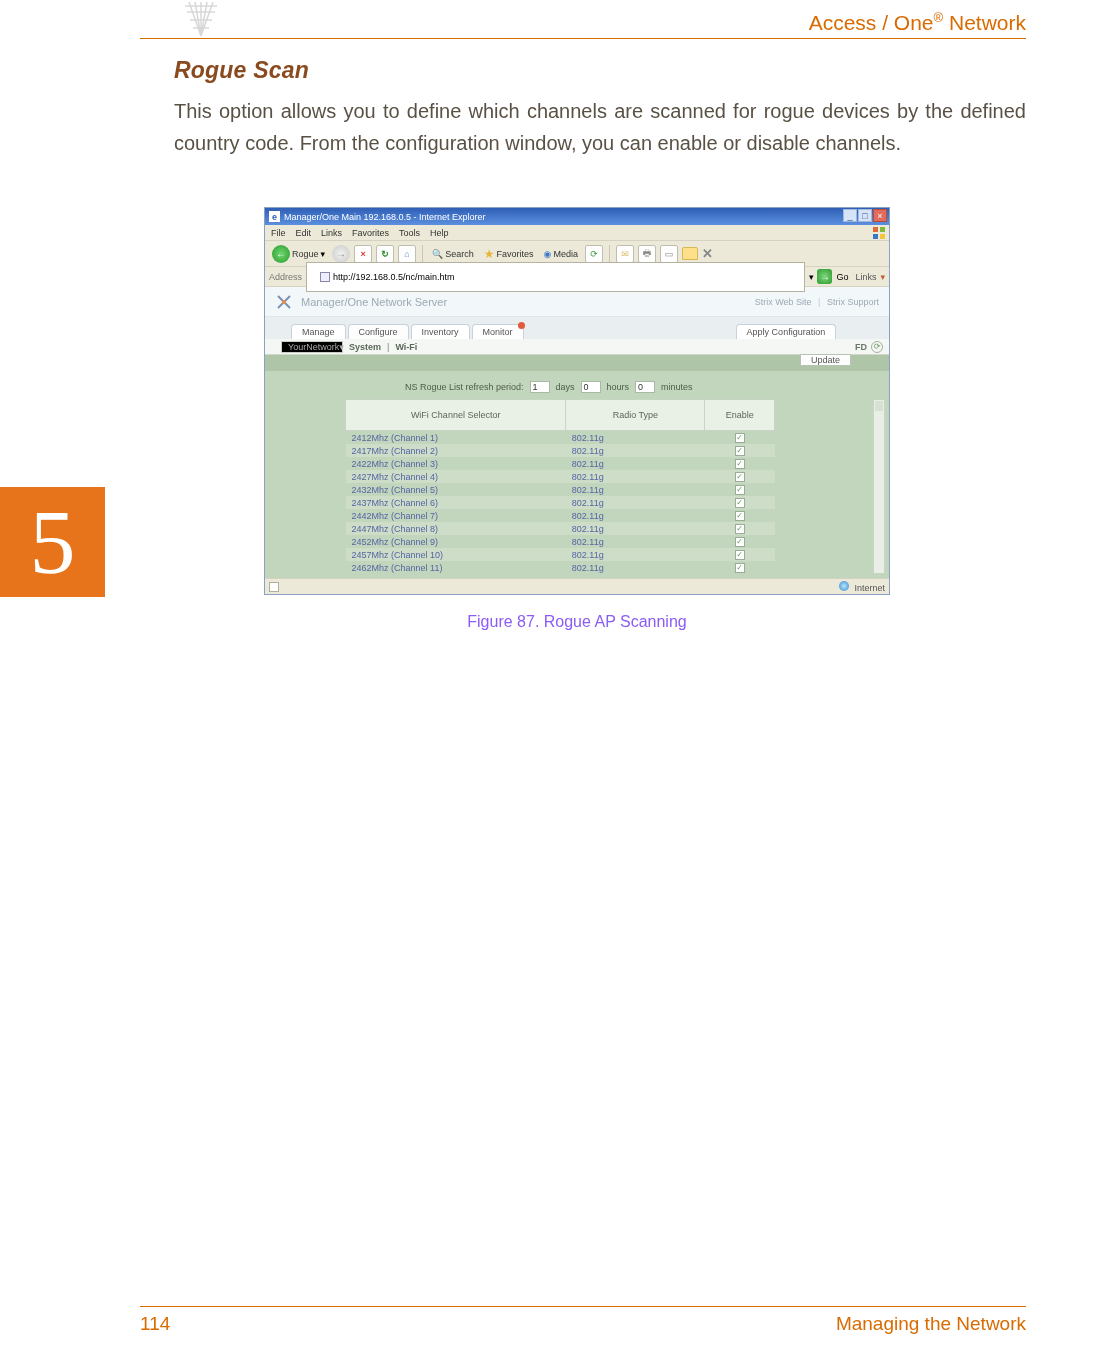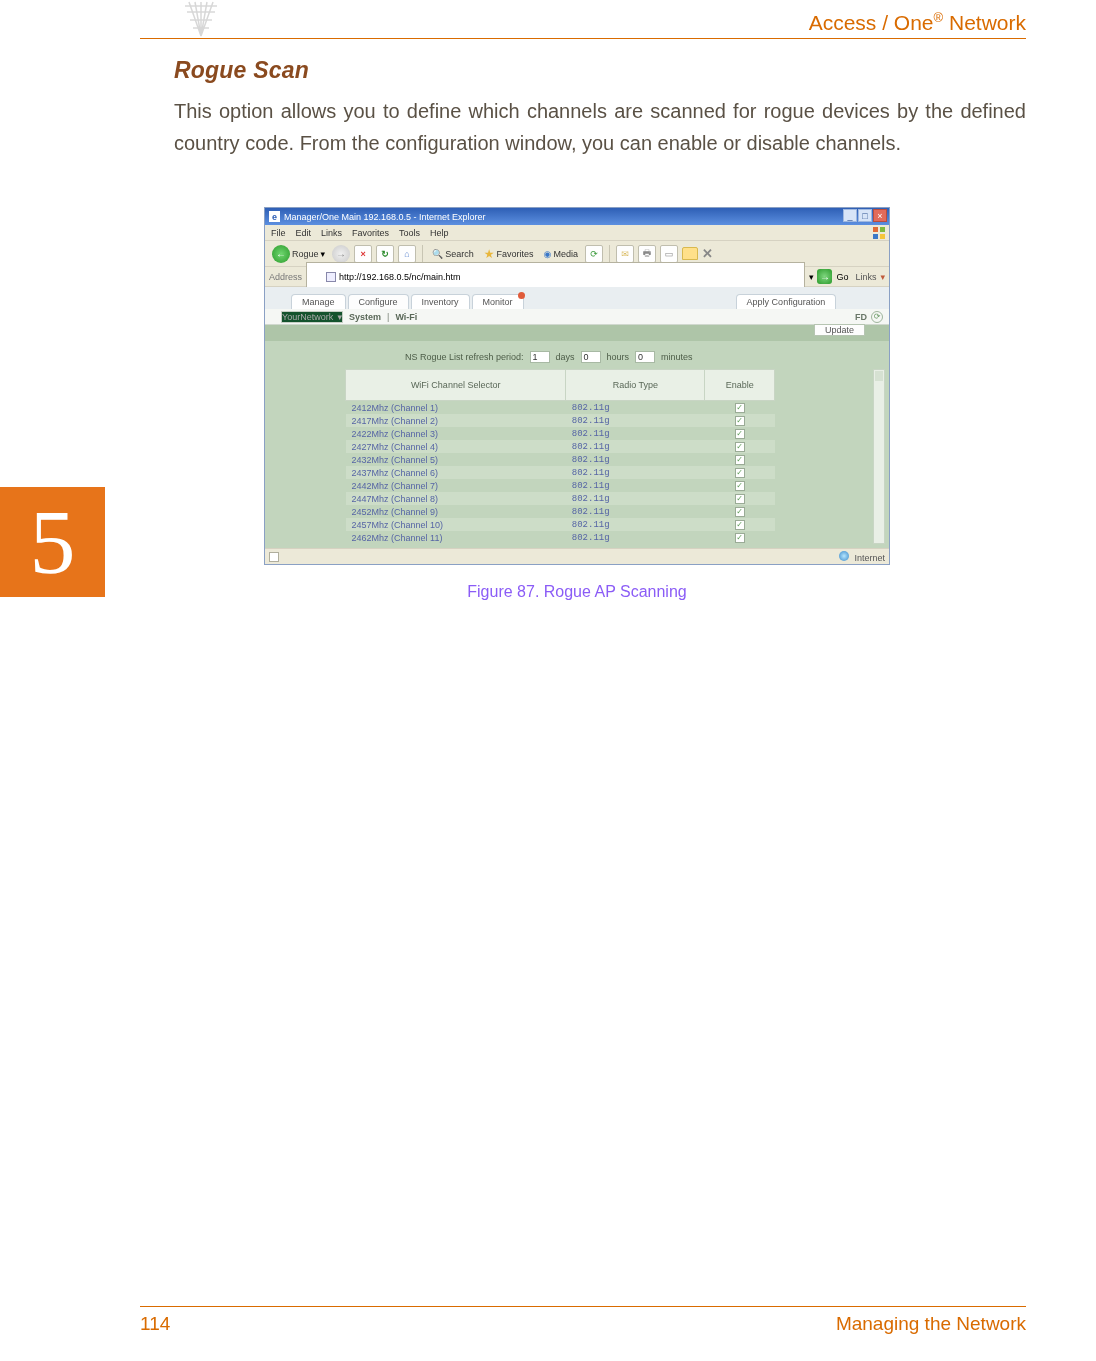--- a/index.html
+++ b/index.html
@@ -148,21 +148,21 @@
   .tb-media { color: #3a78c8; }
   .tb-folder { width: 16px; height: 13px; background: #ffe08a; border: 1px solid #d9b94f; border-radius: 2px 2px 0 0; display: inline-block; }
   .tb-x { color: #888; font-weight: bold; font-size: 13px; }
   .ie-addrbar {
     background: #ece9d8; height: 20px; display: flex; align-items: center;
     padding: 0 4px; gap: 4px; border-bottom: 1px solid #d6d2c2;
   }
   .ie-addrbar .lbl { color: #777; }
   .ie-addrbar .addrbox {
     flex: 1; background: #fff; border: 1px solid #b5b29f; height: 30px;
-    display: flex; align-items: center; padding: 0 19px; gap: 3px;
+    display: flex; align-items: center; padding: 0 13px; gap: 3px;
   }
   .ie-addrbar .addrbox .pageicon {
     width: 10px; height: 10px; background: #eef; border: 1px solid #88a;
   }
   .ie-addrbar .go {
     width: 15px; height: 15px; background: radial-gradient(#7fd67f, #2a9a2a);
     border-radius: 3px; color: #fff; display: flex; align-items: center; justify-content: center;
     font-size: 10px;
   }
   .ie-addrbar .links { color: #555; margin-left: 3px; }
@@ -195,38 +195,38 @@
   .apply-btn {
     margin-left: 210px; background: #fff; border: 1px solid #c8d2da;
     border-bottom: none; border-radius: 4px 4px 0 0; padding: 2px 10px;
   }
   .subtabs {
     background: #f5f7f4; height: 16px; display: flex; align-items: center;
     padding: 0 8px 0 16px; border-bottom: 1px solid #d0d8ce;
     font-size: 9px; color: #7a8578; position: relative;
   }
   .subtabs .net-selector {
-    background: #14532d; border: 1px solid #c7cfc5; width: 62px; height: 12px;
-    display: inline-flex; align-items: center; padding: 0 0; color: #aaa;
+    background: #000000; border: 1px solid #c7cfc5; width: 62px; height: 12px;
+    display: inline-flex; align-items: center; padding: 0 6px; color: #aaa;
     margin-right: 6px;
   }
   .subtabs .syslink { font-weight: bold; color: #5a6858; }
   .subtabs .fd { position: absolute; right: 22px; font-weight: bold; color: #6a7769; }
   .subtabs .ref {
     position: absolute; right: 6px; width: 12px; height: 12px; border-radius: 50%;
     border: 1px solid #9fb59c; color: #6a9a65; display: flex; align-items: center;
     justify-content: center; font-size: 8px;
   }
   .breadcrumb {
     background: #aec5a8; height: 14px; display: flex; align-items: flex-start;
     padding: 16px 22px 0 4px; color: #4d5d48; font-size: 9px; position: relative;
   }
   .breadcrumb .strong { font-weight: bold; }
   .update-btn {
-    position: absolute; right: 24px; top: -1px; background: #fdfdfd;
+    position: absolute; right: 38px; top: -1px; background: #fdfdfd;
     border: 1px solid #b6c5b2; padding: 0px 10px; font-size: 9px; color: #555;
   }
   .config-area {
     background: #c2d5bd; padding: 10px 12px 4px 70px; min-height: 180px;
     position: relative;
   }
   .refresh-row {
     display: flex; align-items: center; gap: 6px; color: #4d5d48;
     font-size: 9px; margin-left: 70px; margin-bottom: 6px;
   }
@@ -241,21 +241,21 @@
   .ch-table th {
     background: #e9f0e6; border: 1px solid #c8d5c4; padding: 10px 6px;
     color: #5a6858; font-weight: normal;
   }
   .ch-table td {
     padding: 1px 6px; color: #5665a5;
   }
   .ch-table tr.alt td { background: #cdddc8; }
   .ch-table tr.norm td { background: #c2d5bd; }
   .ch-table td.sel { width: 190px; text-align: left; }
-  .ch-table td.rad { width: 120px; text-align: left; font-family: Liberation Mono, monospace; }
+  .ch-table td.rad { width: 120px; text-align: left; }
   .ch-table td.en { width: 60px; text-align: center; }
   .chk {
     width: 10px; height: 10px; background: #fff; border: 1px solid #9aab96;
     display: inline-flex; align-items: center; justify-content: center;
     color: #5a9a55; font-size: 8px; line-height: 1;
   }
   .scroll-hint {
     position: absolute; right: 4px; top: 28px; width: 12px; bottom: 4px;
     background: #e9efe6; border: 1px solid #c8d5c4;
   }
@@ -399,20 +399,34 @@
           <span>http://192.168.0.5/nc/main.htm</span>
         </div>
         <span>▾</span>
         <span class="go">→</span>
         <span>Go</span>
         <span class="links">Links</span>
         <span style="color:#c05a3a">▾</span>
       </div>
 
       <div class="page-content">
+        <div class="strix-header">
+          <span class="strix-logo">
+            <svg viewBox="0 0 18 18">
+                <path d="M3 15 L15 3 M3 3 L15 15" stroke="#7a93b4" stroke-width="2"></path>
+                <circle cx="9" cy="9" r="2" fill="#e78e4a"></circle>
+              </svg>
+          </span>
+          <span class="strix-title">Manager/One Network Server</span>
+          <span class="strix-links">
+            <span>Strix Web Site</span>
+            <span class="sep">|</span>
+            <span>Strix Support</span>
+          </span>
+        </div>
         <div class="tabs-row">
           <div class="tab"><span>Manage</span></div>
           <div class="tab active"><span>Configure</span></div>
           <div class="tab"><span>Inventory</span></div>
           <div class="tab"><span>Monitor</span><span class="alert"></span></div>
           <div class="tab apply-btn"><span>Apply Configuration</span></div>
         </div>
         <div class="subtabs">
           <span class="net-selector">
               <span>YourNetwork</span>

